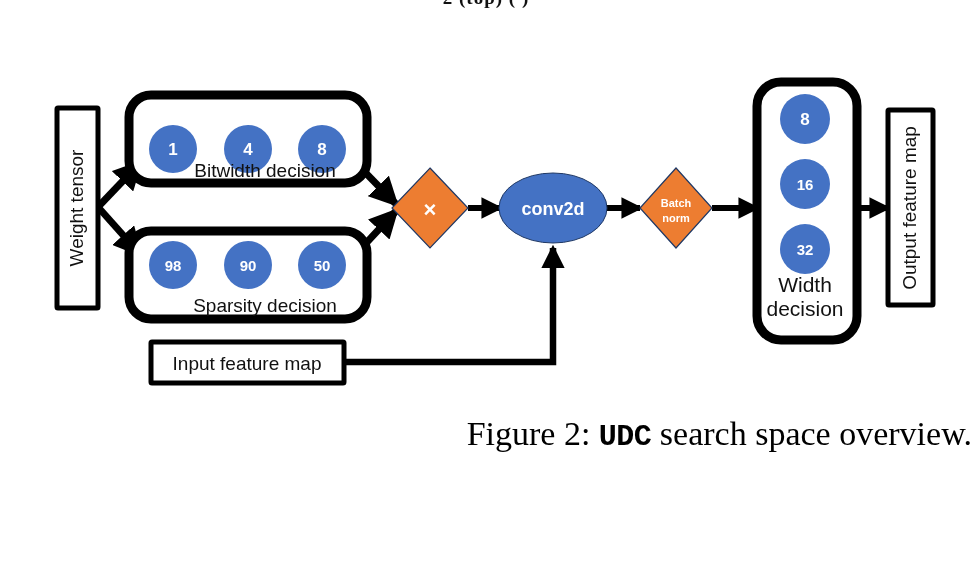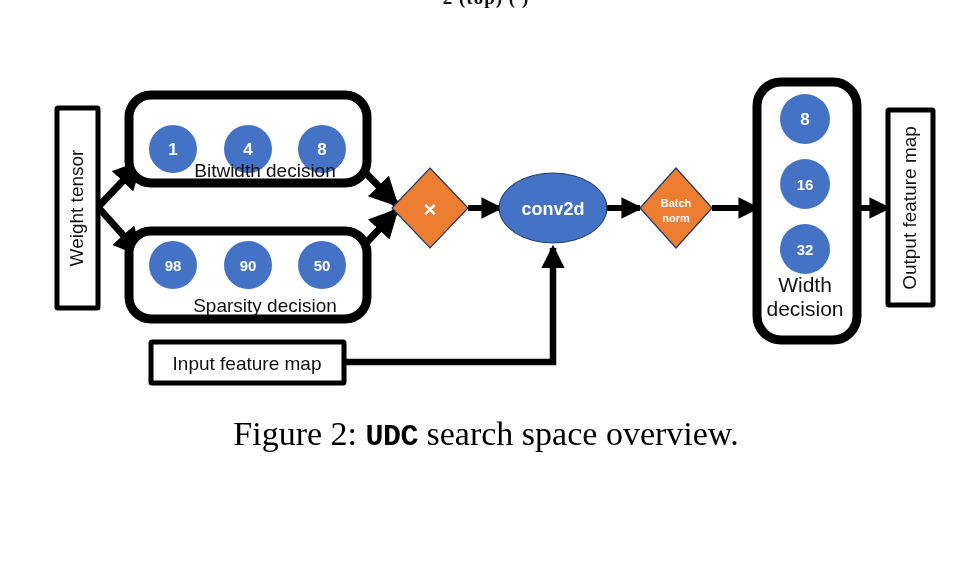--- a/index.html
+++ b/index.html
@@ -42,21 +42,21 @@
   #figure-svg {
     position: absolute;
     left: 0;
     top: 20px;
   }
   .caption {
     position: absolute;
     left: 0;
     top: 415px;
     width: 972px;
-    text-align: center;
+    text-align: right;
     font-family: "Liberation Serif", serif;
     font-size: 34px;
     color: #000;
   }
   .caption .mono {
     font-family: "Liberation Mono", monospace;
     font-weight: bold;
     font-size: 30px;
     letter-spacing: -0.5px;
   }

